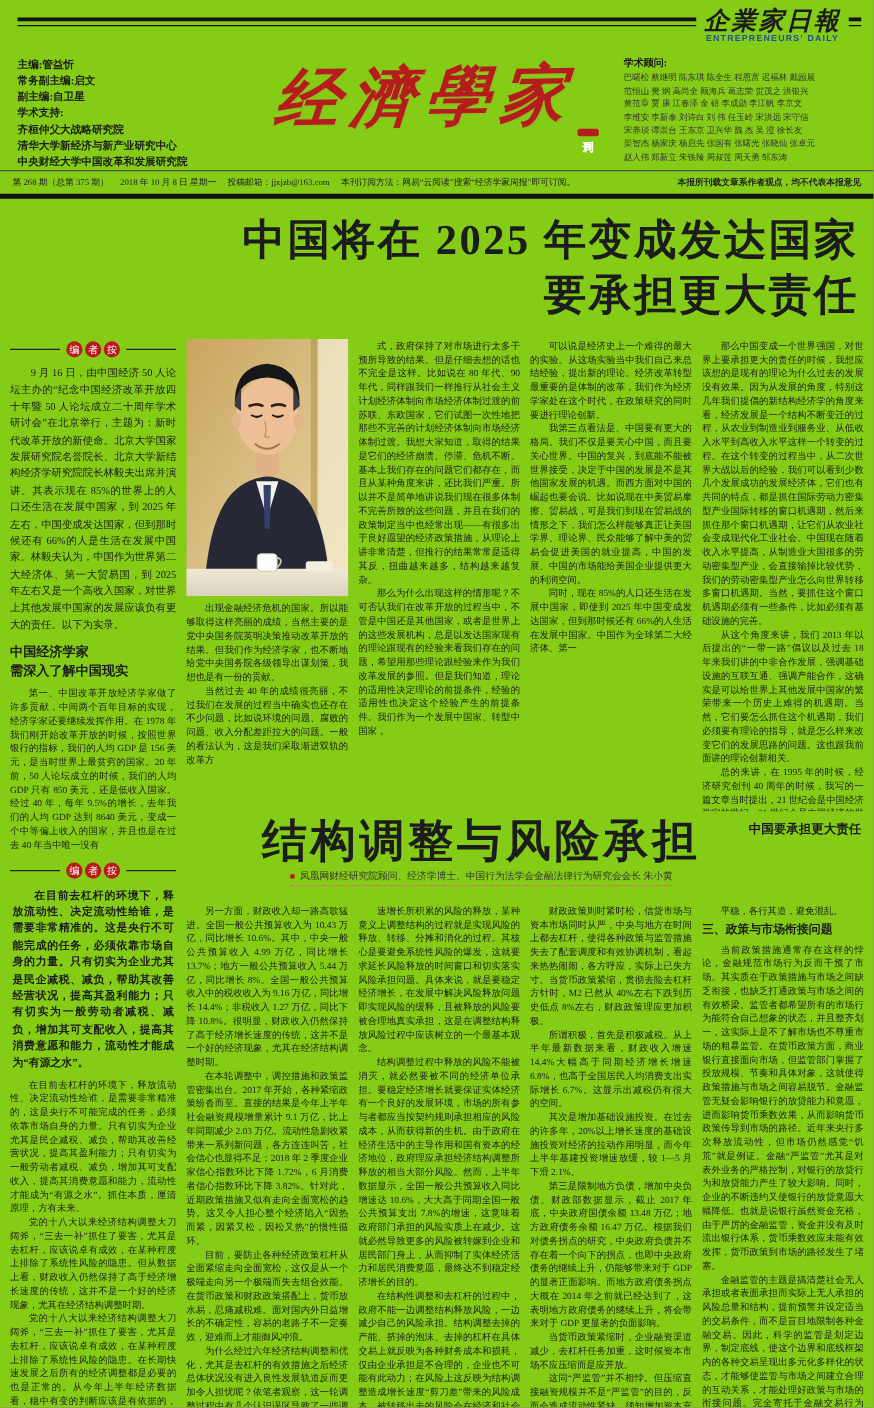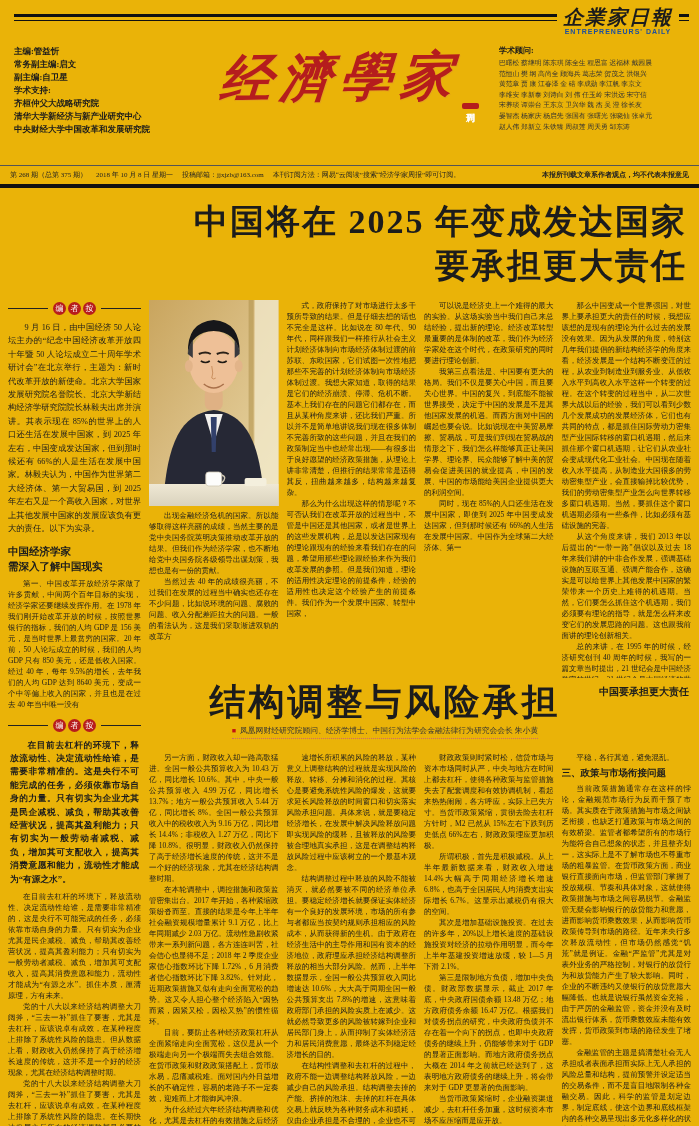--- a/index.html
+++ b/index.html
@@ -1,17 +1,17 @@
 <!DOCTYPE html>
 <html><head>
 <meta charset="utf-8">
 <style>
   html,body{margin:0;padding:0;}
   body{background:#888;}
-  .page{width:699px;height:1126px;margin:0 auto;background:#eab308;position:relative;overflow:hidden;
+  .page{width:699px;height:1126px;margin:0 auto;background:#84cc16;position:relative;overflow:hidden;
         font-family:"Liberation Serif","DejaVu Serif",serif;color:#1c1c1c;}
   
   .header{padding:6px 10px 0 14px;}
   .top-rules-row{display:flex;align-items:flex-start;}
   .rule-seg{flex:1;border-top:3px solid #111;border-bottom:1px solid #111;height:3px;margin-top:8px;}
   .rule-seg.short{flex:0 0 10px;}
   .paper-name-block{margin:0 6px;text-align:center;}
   .paper-name{font-size:20px;font-weight:900;letter-spacing:2px;font-style:italic;line-height:22px;}
   .paper-en{color:#1c4fa0;font-size:7px;font-weight:bold;letter-spacing:1px;font-family:"Liberation Sans",sans-serif;}
   .header-main{display:flex;margin-top:0px;font-family:Liberation Serif, serif;}
@@ -20,21 +20,21 @@
   .masthead-block{flex:1;text-align:center;position:relative;padding-top:8px;white-space:nowrap;}
   .masthead{font-size:52px;font-weight:900;color:#b51d1d;letter-spacing:8px;font-style:italic;
             display:inline-block;transform:skewX(-5deg) rotate(-1deg);text-shadow:1px 1px 0 #c96a6a33;}
   .seal{display:inline-block;vertical-align:bottom;background:#b51d1d;color:#fff;writing-mode:vertical-rl;
         font-size:9px;font-weight:bold;padding:3px 3px;border-radius:2px;margin-left:2px;margin-bottom:4px;line-height:11px;}
   .advisors-block{width:190px;padding-top:10px;}
   .adv-title{font-size:8px;font-weight:bold;margin-bottom:2px;}
   .adv-row{font-size:6.8px;line-height:10.6px;color:#333;white-space:nowrap;}
   
   .infobar{display:flex;gap:9px;border-top:1px solid #555;border-bottom:4px solid #111;
-           padding:4px 10px;font-size:7px;align-items:center;white-space:nowrap;color:#222;margin-top:29px;}
+           padding:4px 10px;font-size:7px;align-items:center;white-space:nowrap;color:#222;}
   .infobar .disclaimer{margin-left:auto;font-weight:bold;}
   
   .a1-head{text-align:right;padding:12px 12px 4px;}
   .h1line{font-size:34px;font-weight:900;line-height:44px;letter-spacing:2px;}
   .byline-wrap{display:inline-block;margin-top:5px;border-bottom:1px dotted #cc6a6a;padding-bottom:3px;
                font-size:8.5px;color:#333;}
   .red-sq{color:#c21212;margin-right:4px;font-size:7px;}
   
   .page-body{display:flex;gap:8px;padding:8px 8px 0 8px;height:884px;}
   .left-band{width:133px;flex:0 0 133px;display:flex;flex-direction:column;overflow:hidden;}
@@ -242,21 +242,21 @@
             <div class="para">在本轮调整中，调控措施和政策监管密集出台。2017 年开始，各种紧缩政策纷沓而至。直接的结果是今年上半年社会融资规模增量累计 9.1 万亿，比上年同期减少 2.03 万亿。流动性急剧收紧带来一系列新问题，各方连连叫苦，社会信心也显得不足；2018 年 2 季度企业家信心指数环比下降 1.72%，6 月消费者信心指数环比下降 3.82%。针对此，近期政策措施又似有走向全面宽松的趋势。这又令人担心整个经济陷入“因热而紧，因紧又松，因松又热”的惯性循环。</div>
             <div class="para">目前，要防止各种经济政策杠杆从全面紧缩走向全面宽松，这仅是从一个极端走向另一个极端而失去组合效能。在货币政策和财政政策搭配上，货币放水易，忍痛减税难。面对国内外日益增长的不确定性，容易的老路子不一定奏效，迎难而上才能御风冲浪。</div>
             <div class="para">为什么经过六年经济结构调整和优化，尤其是去杠杆的有效措施之后经济总体状况没有进入良性发展轨道反而更加令人担忧呢？依笔者观察，这一轮调整过程中有几个认识误区导致了一些调控举措失当，值得反思。</div>
           </div>
         <div class="col">
             <div class="para">速增长所积累的风险的释放，某种意义上调整结构的过程就是实现风险的释放、转移、分摊和消化的过程。其核心是要避免系统性风险的爆发，这就要求延长风险释放的时间窗口和切实落实风险承担问题。具体来说，就是要稳定经济增长，在发展中解决风险释放问题即实现风险的缓释，且被释放的风险要被合理地真实承担，这是在调整结构释放风险过程中应该树立的一个最基本观念。</div>
             <div class="para">结构调整过程中释放的风险不能被消灭，就必然要被不同的经济单位承担。要稳定经济增长就要保证实体经济有一个良好的发展环境，市场的所有参与者都应当按契约规则承担相应的风险成本，从而获得新的生机。由于政府在经济生活中的主导作用和国有资本的经济地位，政府理应承担经济结构调整所释放的相当大部分风险。然而，上半年数据显示，全国一般公共预算收入同比增速达 10.6%，大大高于同期全国一般公共预算支出 7.8%的增速，这意味着政府部门承担的风险实质上在减少。这就必然导致更多的风险被转嫁到企业和居民部门身上，从而抑制了实体经济活力和居民消费意愿，最终达不到稳定经济增长的目的。</div>
             <div class="para">在结构性调整和去杠杆的过程中，政府不能一边调整结构释放风险，一边减少自己的风险承担。结构调整去掉的产能、挤掉的泡沫、去掉的杠杆在具体交易上就反映为各种财务成本和损耗，仅由企业承担是不合理的，企业也不可能有此动力；在风险上这反映为结构调整造成增长速度“剪刀差”带来的风险成本。被转移出去的风险会在经济和社会活动中、在除政府外的各个经济单位间不断循环、传染、放大，一旦超过经济和社会机体所能承受的底线，触发全局性的系统性风险的可能性会逐步加大。</div>
           </div>
         <div class="col">
-            <div class="para">财政政策则时紧时松，信贷市场与资本市场同时从严，中央与地方在时间上都去杠杆，使得各种政策与监管措施失去了配套调度和有效协调机制，看起来热热闹闹，各方呼应，实际上已失方寸。当货币政策紧缩，贯彻去险去杠杆方针时，M2 已然从 15%左右下跌到历史低点 66%左右，财政政策理应更加积极。</div>
+            <div class="para">财政政策则时紧时松，信贷市场与资本市场同时从严，中央与地方在时间上都去杠杆，使得各种政策与监管措施失去了配套调度和有效协调机制，看起来热热闹闹，各方呼应，实际上已失方寸。当货币政策紧缩，贯彻去险去杠杆方针时，M2 已然从 40%左右下跌到历史低点 8%左右，财政政策理应更加积极。</div>
             <div class="para">所谓积极，首先是积极减税。从上半年最新数据来看，财政收入增速 14.4%大幅高于同期经济增长增速 6.8%，也高于全国居民人均消费支出实际增长 6.7%。这显示出减税仍有很大的空间。</div>
             <div class="para">其次是增加基础设施投资。在过去的许多年，20%以上增长速度的基础设施投资对经济的拉动作用明显，而今年上半年基建投资增速放缓，较 1—5 月下滑 2.1%。</div>
             <div class="para">第三是限制地方负债，增加中央负债。财政部数据显示，截止 2017 年底，中央政府国债余额 13.48 万亿；地方政府债务余额 16.47 万亿。根据我们对债务拐点的研究，中央政府负债并不存在着一个向下的拐点，也即中央政府债务的继续上升，仍能够带来对于 GDP 的显著正面影响。而地方政府债务拐点大概在 2014 年之前就已经达到了，这表明地方政府债务的继续上升，将会带来对于 GDP 更显著的负面影响。</div>
             <div class="para">当货币政策紧缩时，企业融资渠道减少，去杠杆任务加重，这时候资本市场不应压缩而是应开放。</div>
             <div class="para">这同“严监管”并不相悖。但压缩直接融资规模并不是“严监管”的目的，反而会造成流动性紧缺。须知增加资本充足正是去杠杆的重要措施。2018 年上半年新的第二次“违约潮”便与此相关，短短半年间新增债券违约金额已高达 190 多亿。虽说债券违约是由多方面因素共同作用的正常市场现象，基本面是信用风险发生的不确定性。但是大量债券在短期内集中违约，风险释放过于密集风险承担又得不到有效落实，这十分危险。</div>
           </div>
         <div class="col">
             <div class="para">平稳，各行其道，避免混乱。</div>
             <div class="inline-head">三、政策与市场衔接问题</div>
             <div class="para">当前政策措施通常存在这样的悖论，金融规范市场行为反而干预了市场。其实质在于政策措施与市场之间缺乏衔接，也缺乏打通政策与市场之间的有效桥梁。监管者都希望所有的市场行为能符合自己想象的状态，并且整齐划一，这实际上是不了解市场也不尊重市场的粗暴监管。在货币政策方面，商业银行直接面向市场，但监管部门掌握了投放规模、节奏和具体对象，这就使得政策措施与市场之间容易脱节。金融监管无疑会影响银行的放贷能力和意愿，进而影响货币乘数效果，从而影响货币政策传导到市场的路径。近年来央行多次释放流动性，但市场仍然感觉“饥荒”就是例证。金融“严监管”尤其是对表外业务的严格控制，对银行的放贷行为和放贷能力产生了较大影响。同时，企业的不断违约又使银行的放贷意愿大幅降低。也就是说银行虽然资金充裕，由于严厉的金融监管，资金并没有及时流出银行体系，货币乘数效应未能有效发挥，货币政策到市场的路径发生了堵塞。</div>

